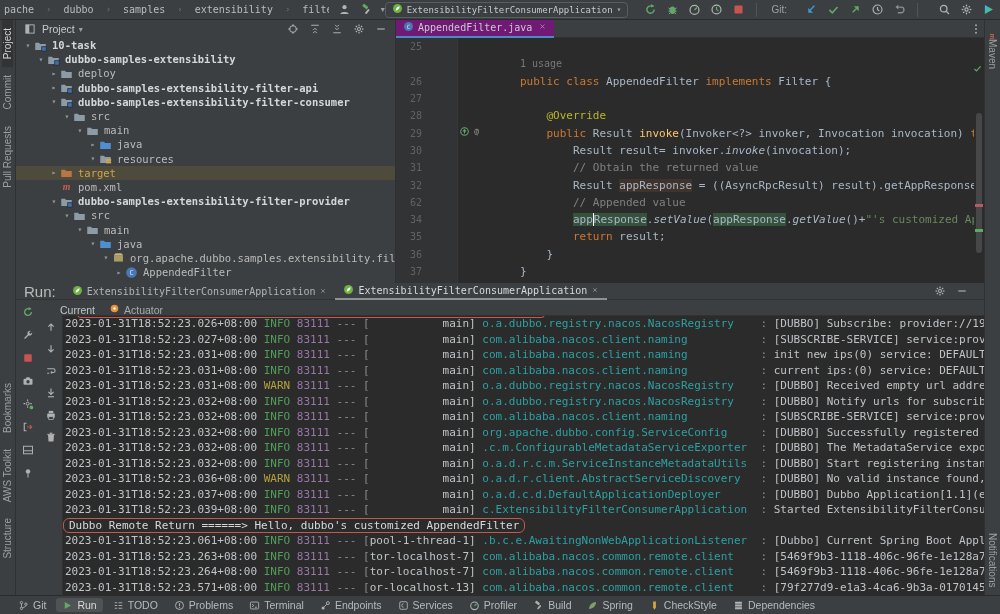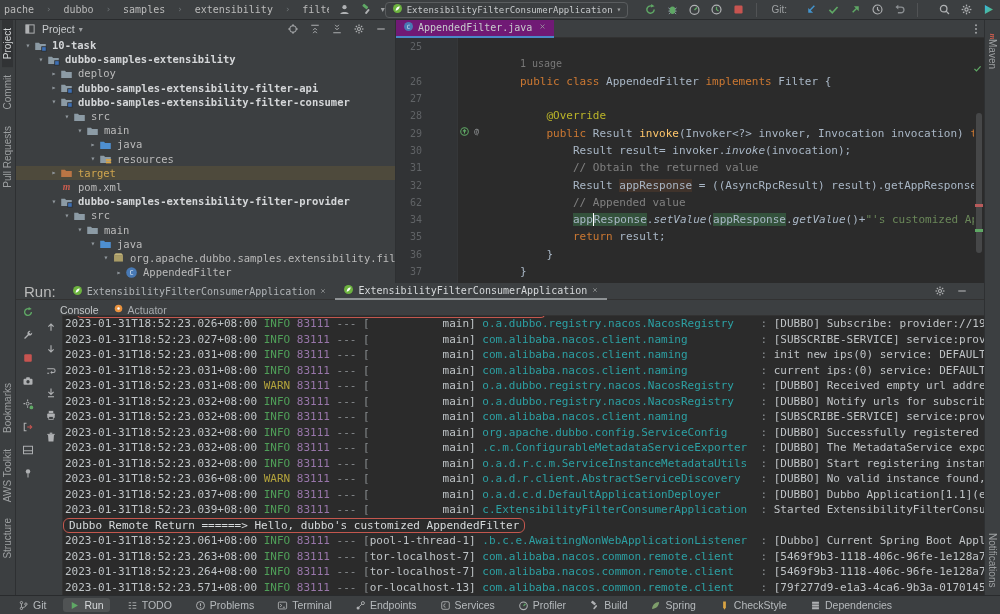--- a/index.html
+++ b/index.html
@@ -98,21 +98,21 @@
   .c-time{color:#bfc4c7;} .c-info{color:#4f9e58;} .c-warn{color:#b3a33c;}
   .c-pid{color:#9876aa;} .c-dim{color:#8a8e91;} .c-thr{color:#bfc4c7;}
   .c-log{color:#2ca0a3;} .c-msg{color:#c0c4c7;}
   .cbox{display:inline-block;border:1px solid #c4574e;border-radius:6px;padding:0 5px;margin-left:-2px;
         color:#d6dadc;line-height:13px;}
   .sliver{position:absolute;left:14px;top:-2px;width:468px;height:4px;border:1px solid #c4574e;
           border-top:none;border-radius:0 0 6px 6px;}
 
   
   .statusbar{position:absolute;left:0;top:595px;width:1000px;height:19px;background:#3c3f41;
-             border-top:1px solid #292b2d;display:flex;align-items:center;gap:11px;padding-left:12px;font-size:10.5px;}
+             border-top:1px solid #292b2d;display:flex;align-items:center;gap:4px;padding-left:12px;font-size:10.5px;}
   .sitem{display:flex;align-items:center;gap:4px;padding:1px 6px;border-radius:3px;color:#b6babd;}
   .sitem.active{background:#505354;color:#d6d9db;}
 </style>
 </head>
 <body>
 
 <div class="app">
 
   <div class="topbar">
     <div class="crumbs" id="crumbs">
@@ -616,21 +616,21 @@
           </span>
           <span class="tb-ic">
             <svg width="12" height="12" viewBox="0 0 16 16" xmlns="http://www.w3.org/2000/svg">
               <line x1="3" y1="8" x2="13" y2="8" stroke="#AFB1B3" stroke-width="1.5"></line>
             </svg>
           </span>
         </span>
     </div>
     <div class="subtabs" id="subtabs">
         <span class="subtab">
-          <span>Console</span>
+          <span>Current</span>
         </span>
         <span class="subtab dim">
           <span><svg width="11" height="11" viewBox="0 0 16 16" xmlns="http://www.w3.org/2000/svg">
               <circle cx="8" cy="8" r="5.5" fill="#E8913D"></circle>
               <circle cx="8" cy="8" r="1.8" fill="#fff"></circle>
             </svg></span>
           <span>Actuator</span>
         </span>
       </div>
     <div class="runtools-a" id="rtools-a">

